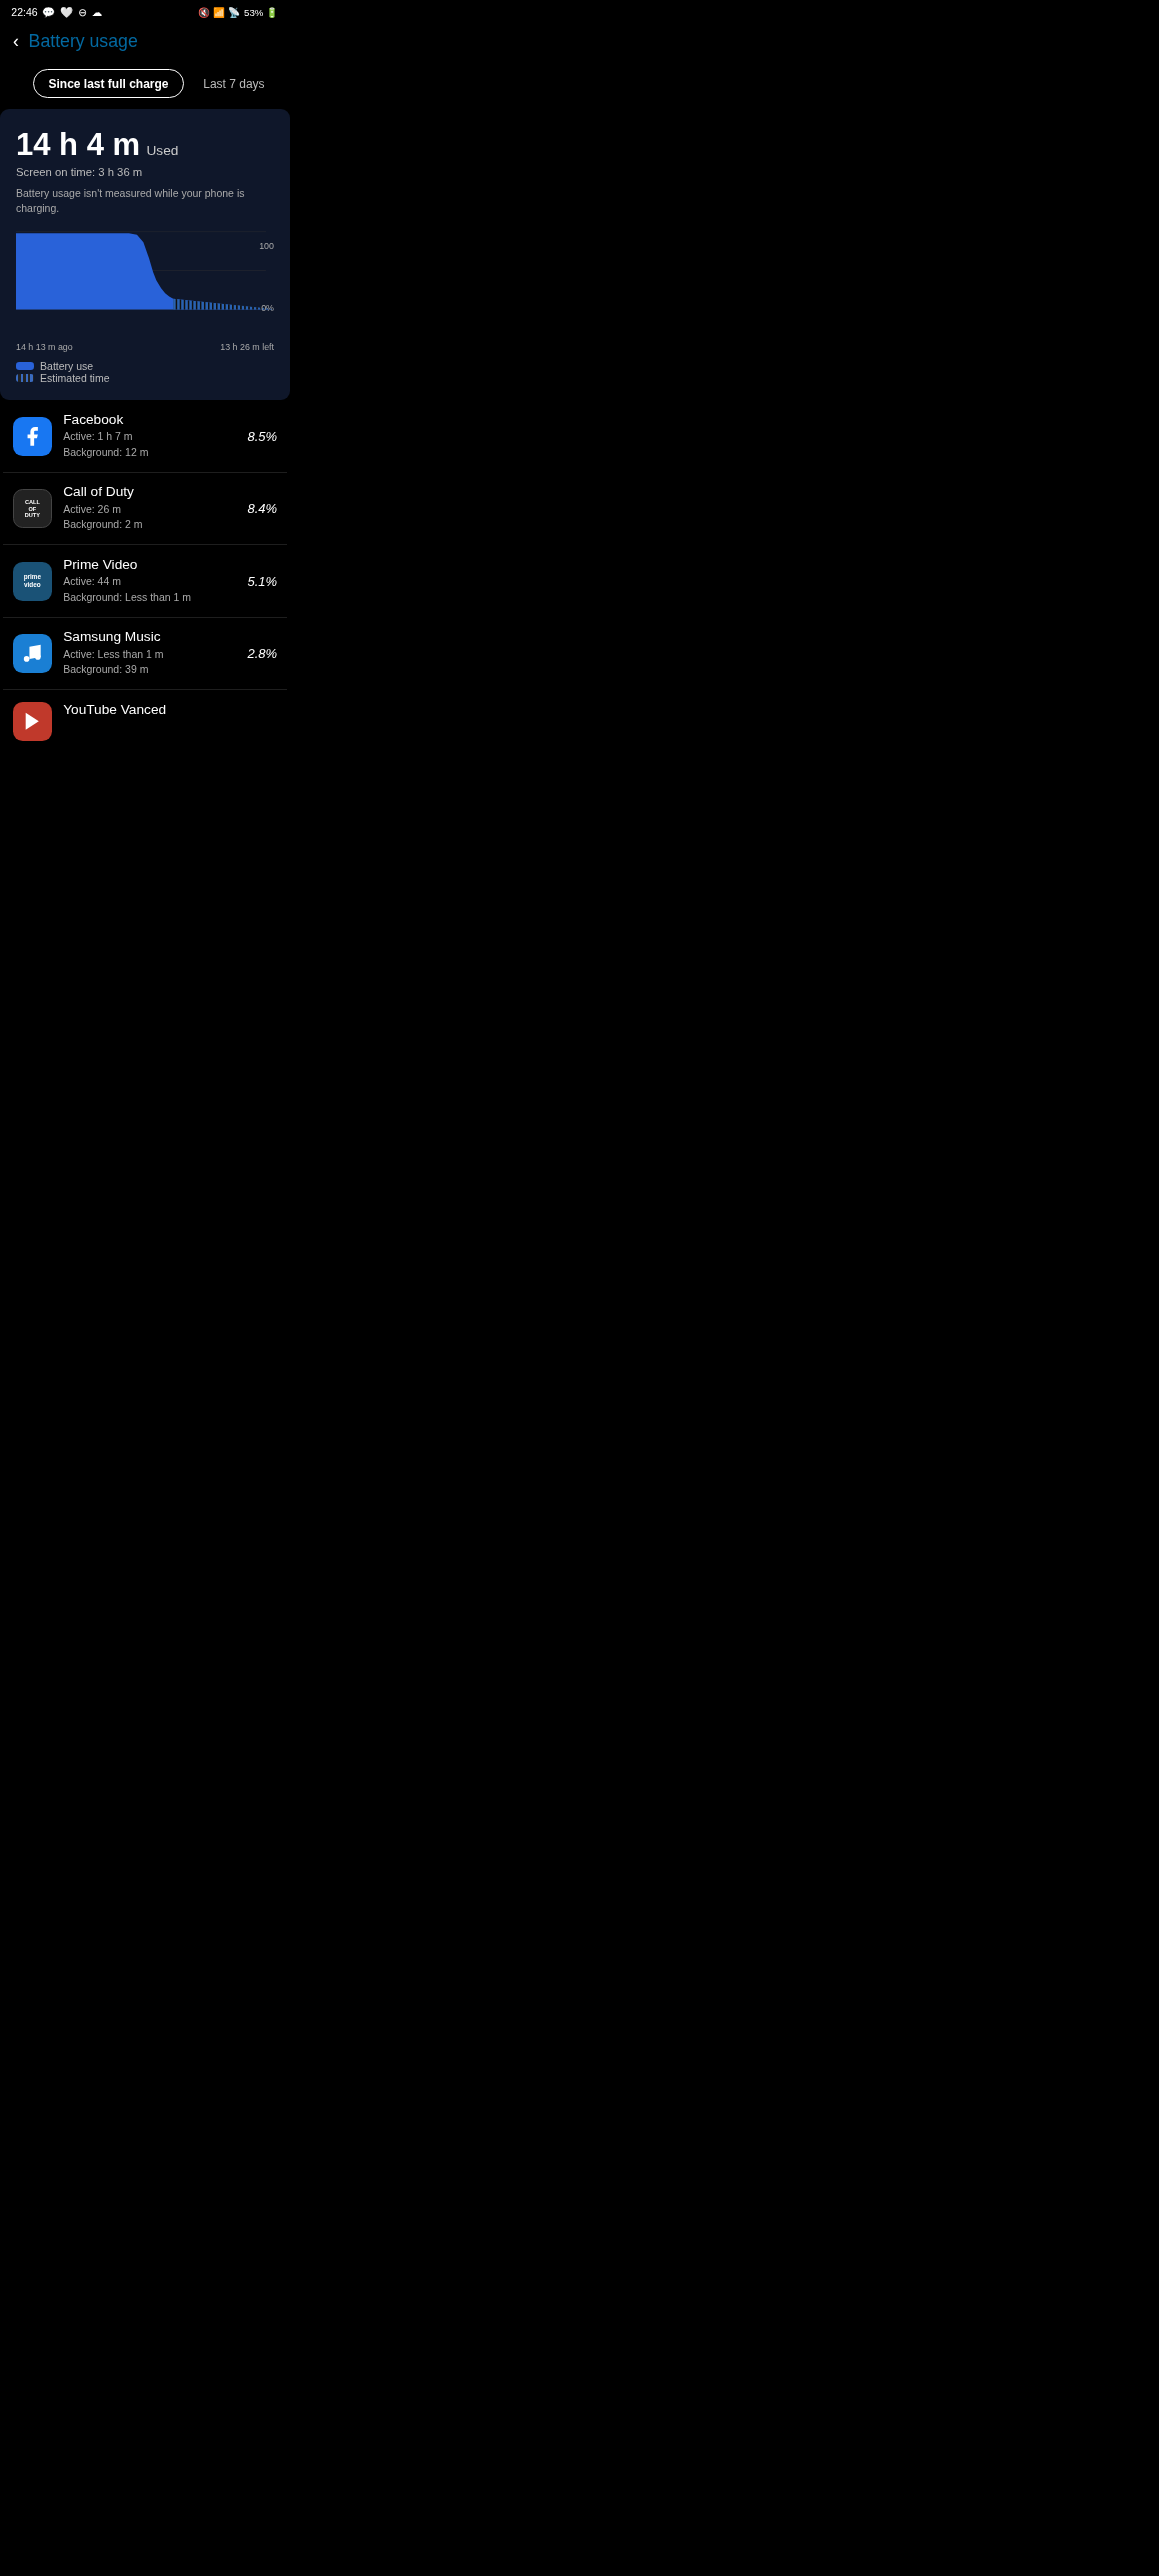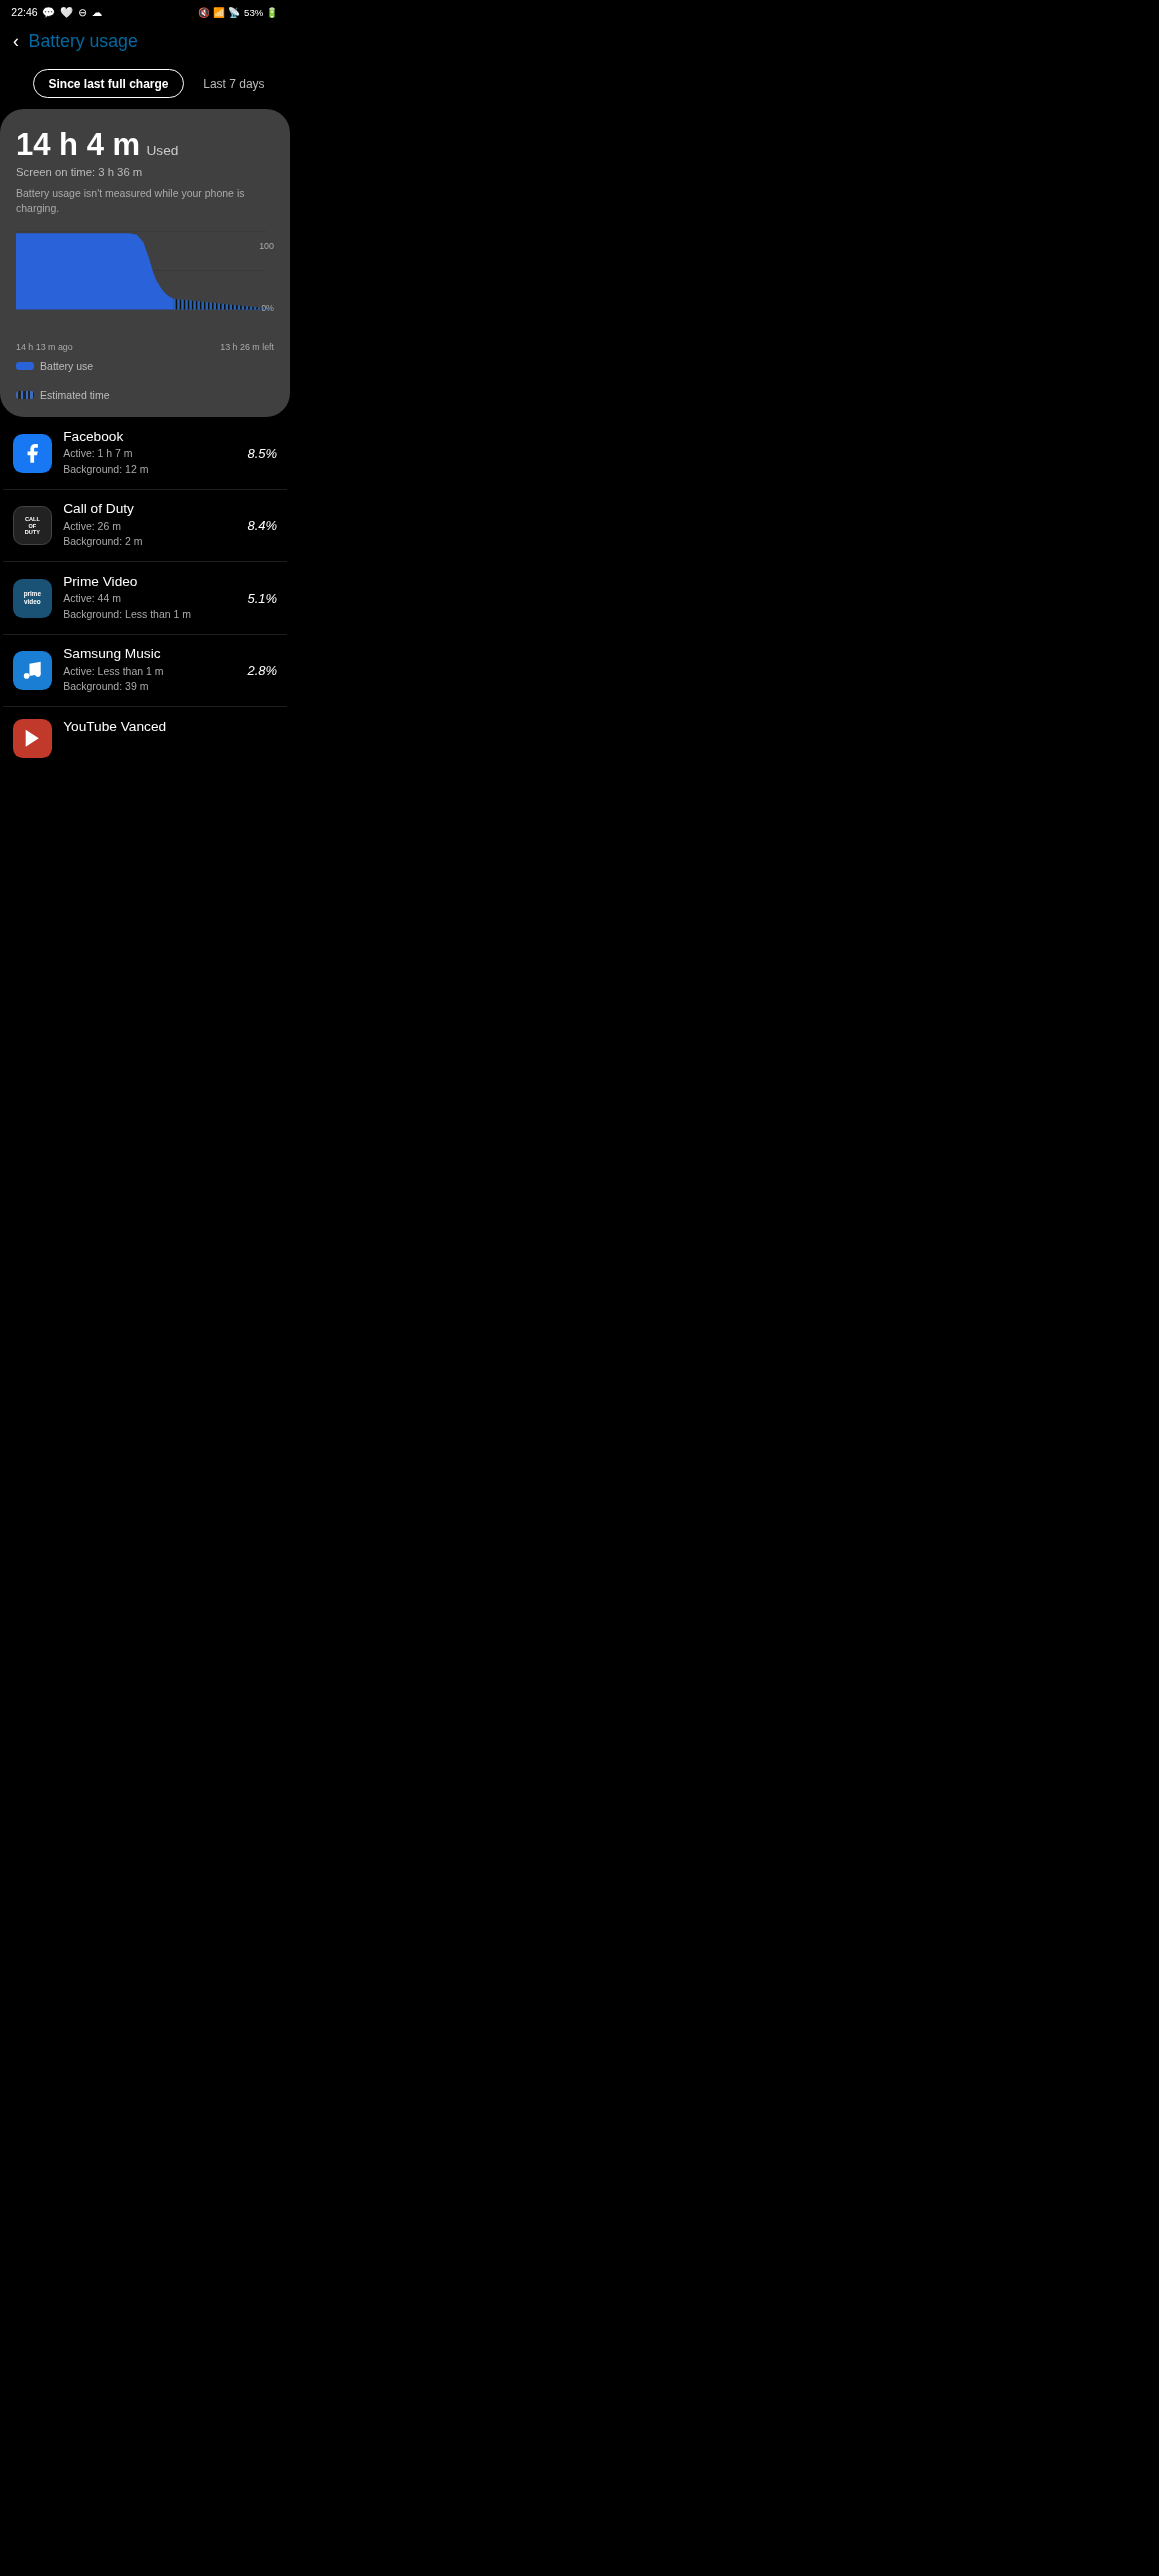--- a/index.html
+++ b/index.html
@@ -52,22 +52,22 @@
       font-size: 12px;
       font-weight: 700;
       color: #fff;
     }
     .tab-inactive {
       font-size: 12px;
       color: #bbb;
       padding: 6.4px 3.2px;
     }
     .card {
-      background: #404040;
-      border-radius: 24px;
+      background: #0f172a;
+      border-radius: 9px;
       margin: 0 0 0 0;
       padding: 17.7px 16px 13px;
     }
     .time-used-row {
       display: flex;
       align-items: baseline;
       gap: 6.4px;
       margin-bottom: 3.2px;
     }
     .time-big {
@@ -120,21 +120,21 @@
     .chart-time-row {
       display: flex;
       justify-content: space-between;
       font-size: 8.9px;
       color: #aaa;
       margin-top: 15px;
     }
     .legend-row {
       display: flex;
       flex-direction: column;
-      gap: 17px;
+      gap: 0;
       margin-top: 8px;
       margin-bottom: 3.2px;
     }
     .legend-item {
       display: flex;
       align-items: center;
       gap: 6.4px;
       font-size: 10.5px;
       color: #bbb;
     }

